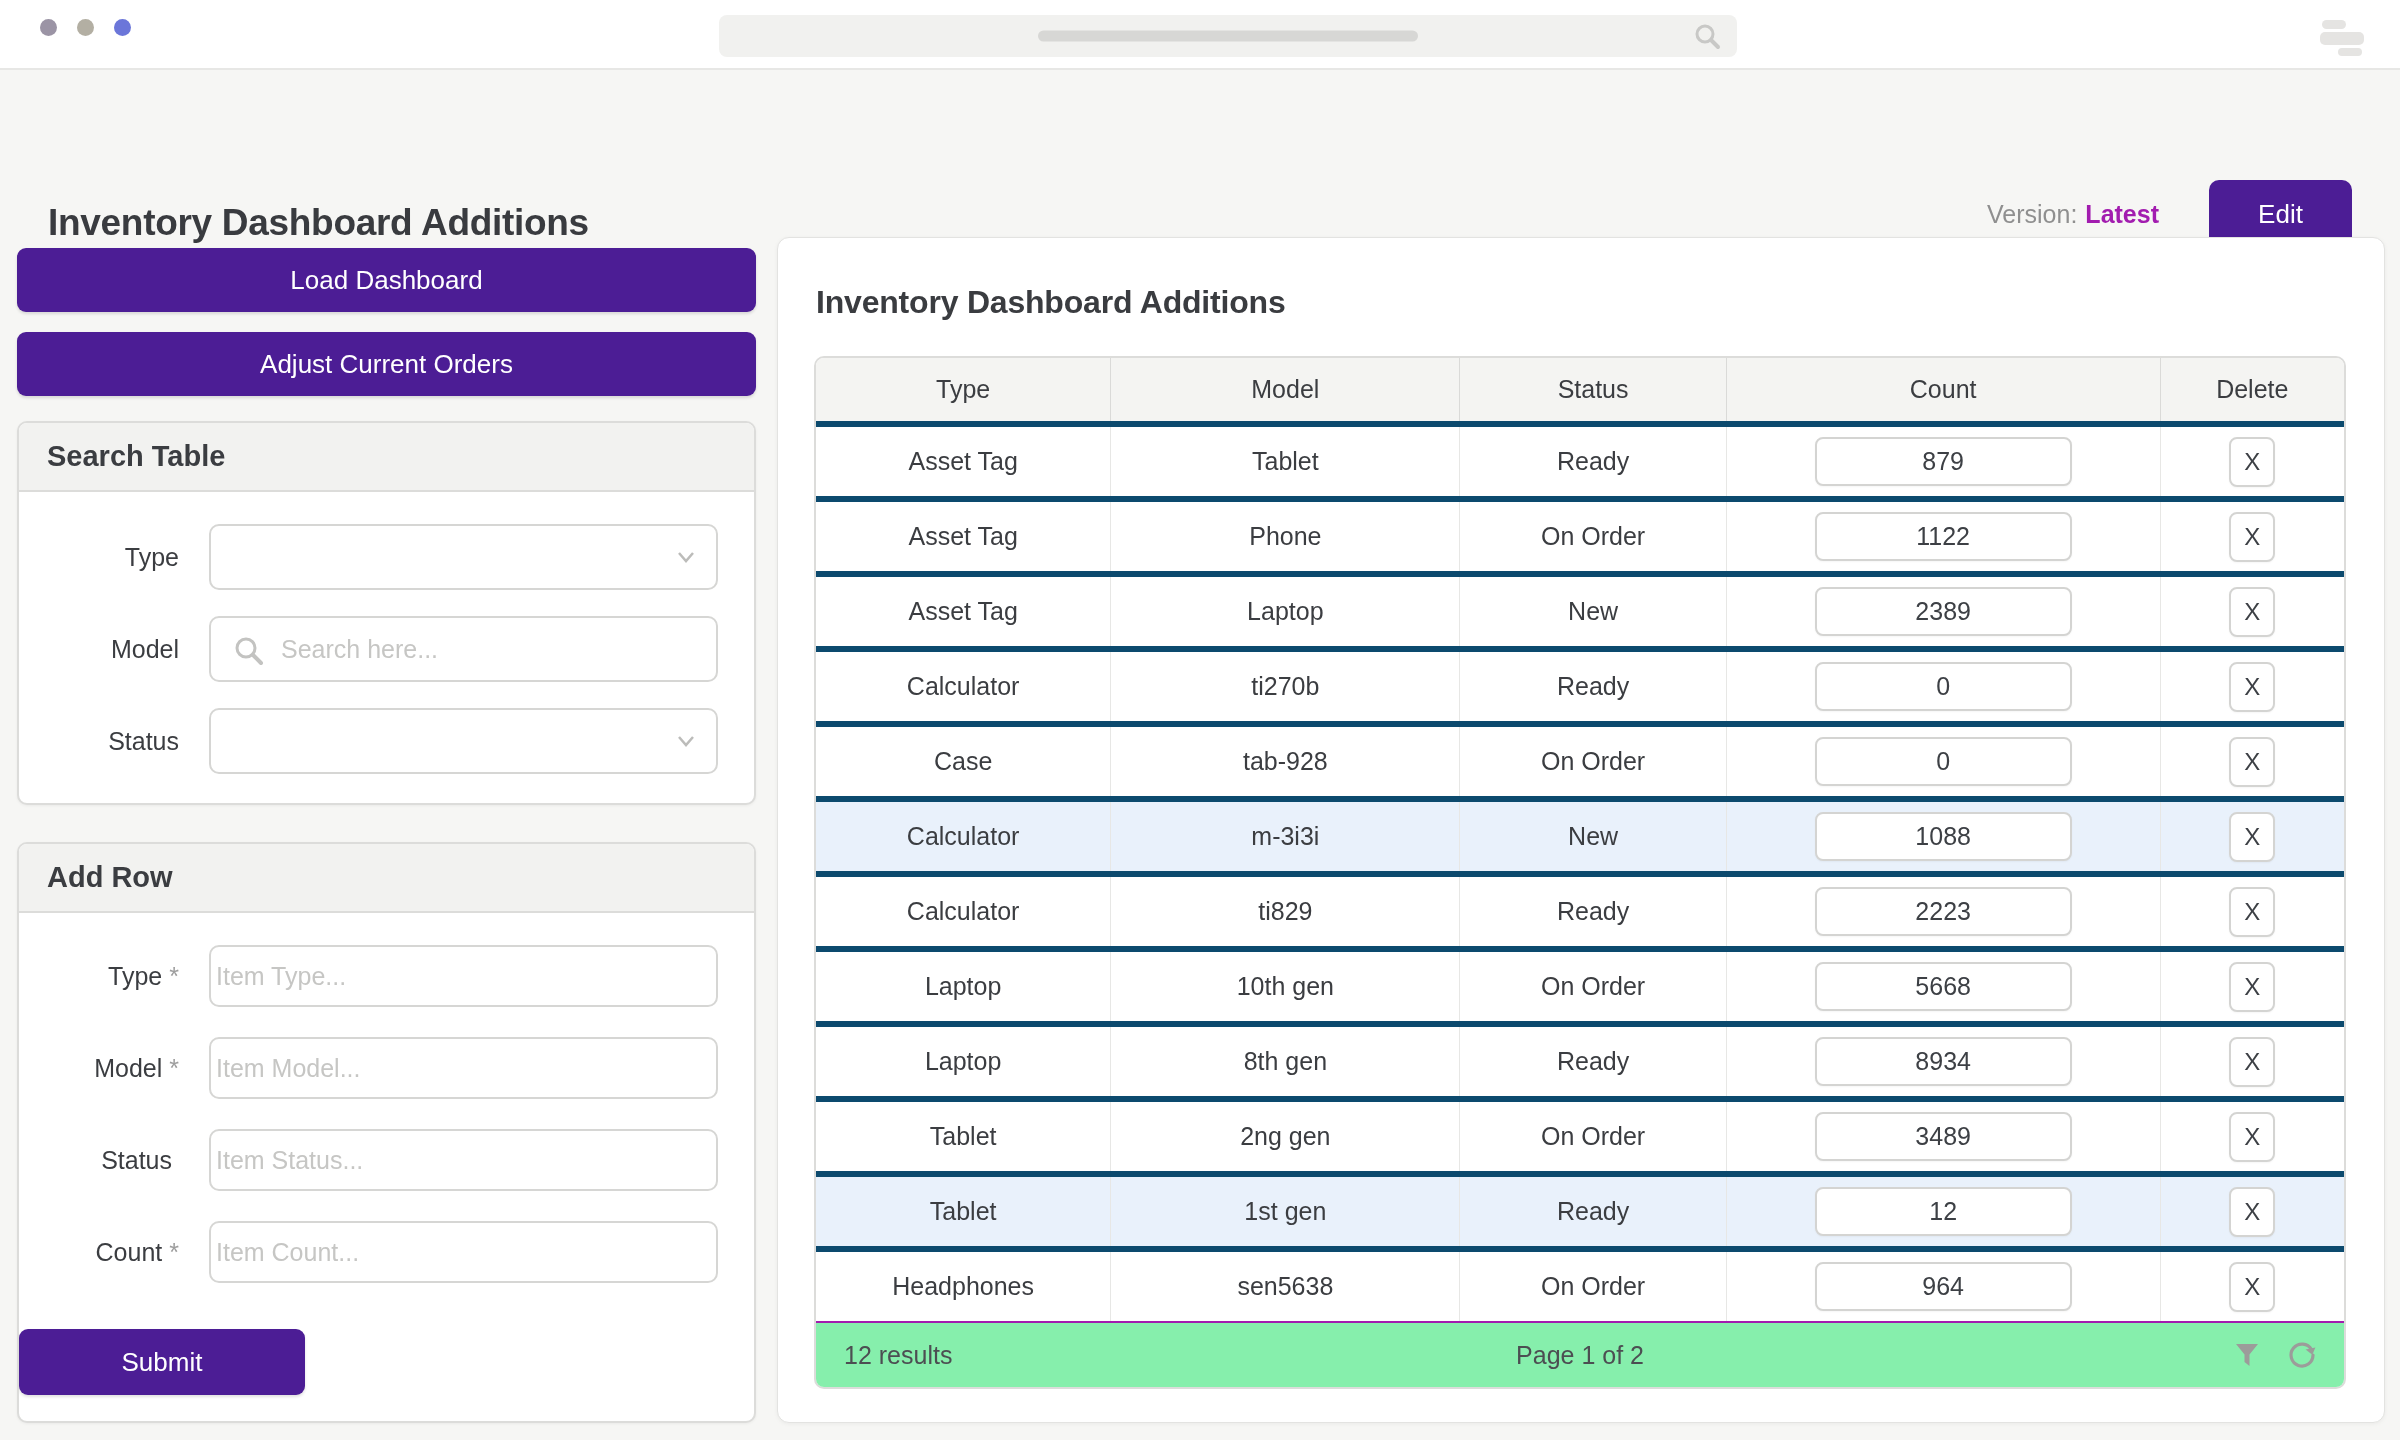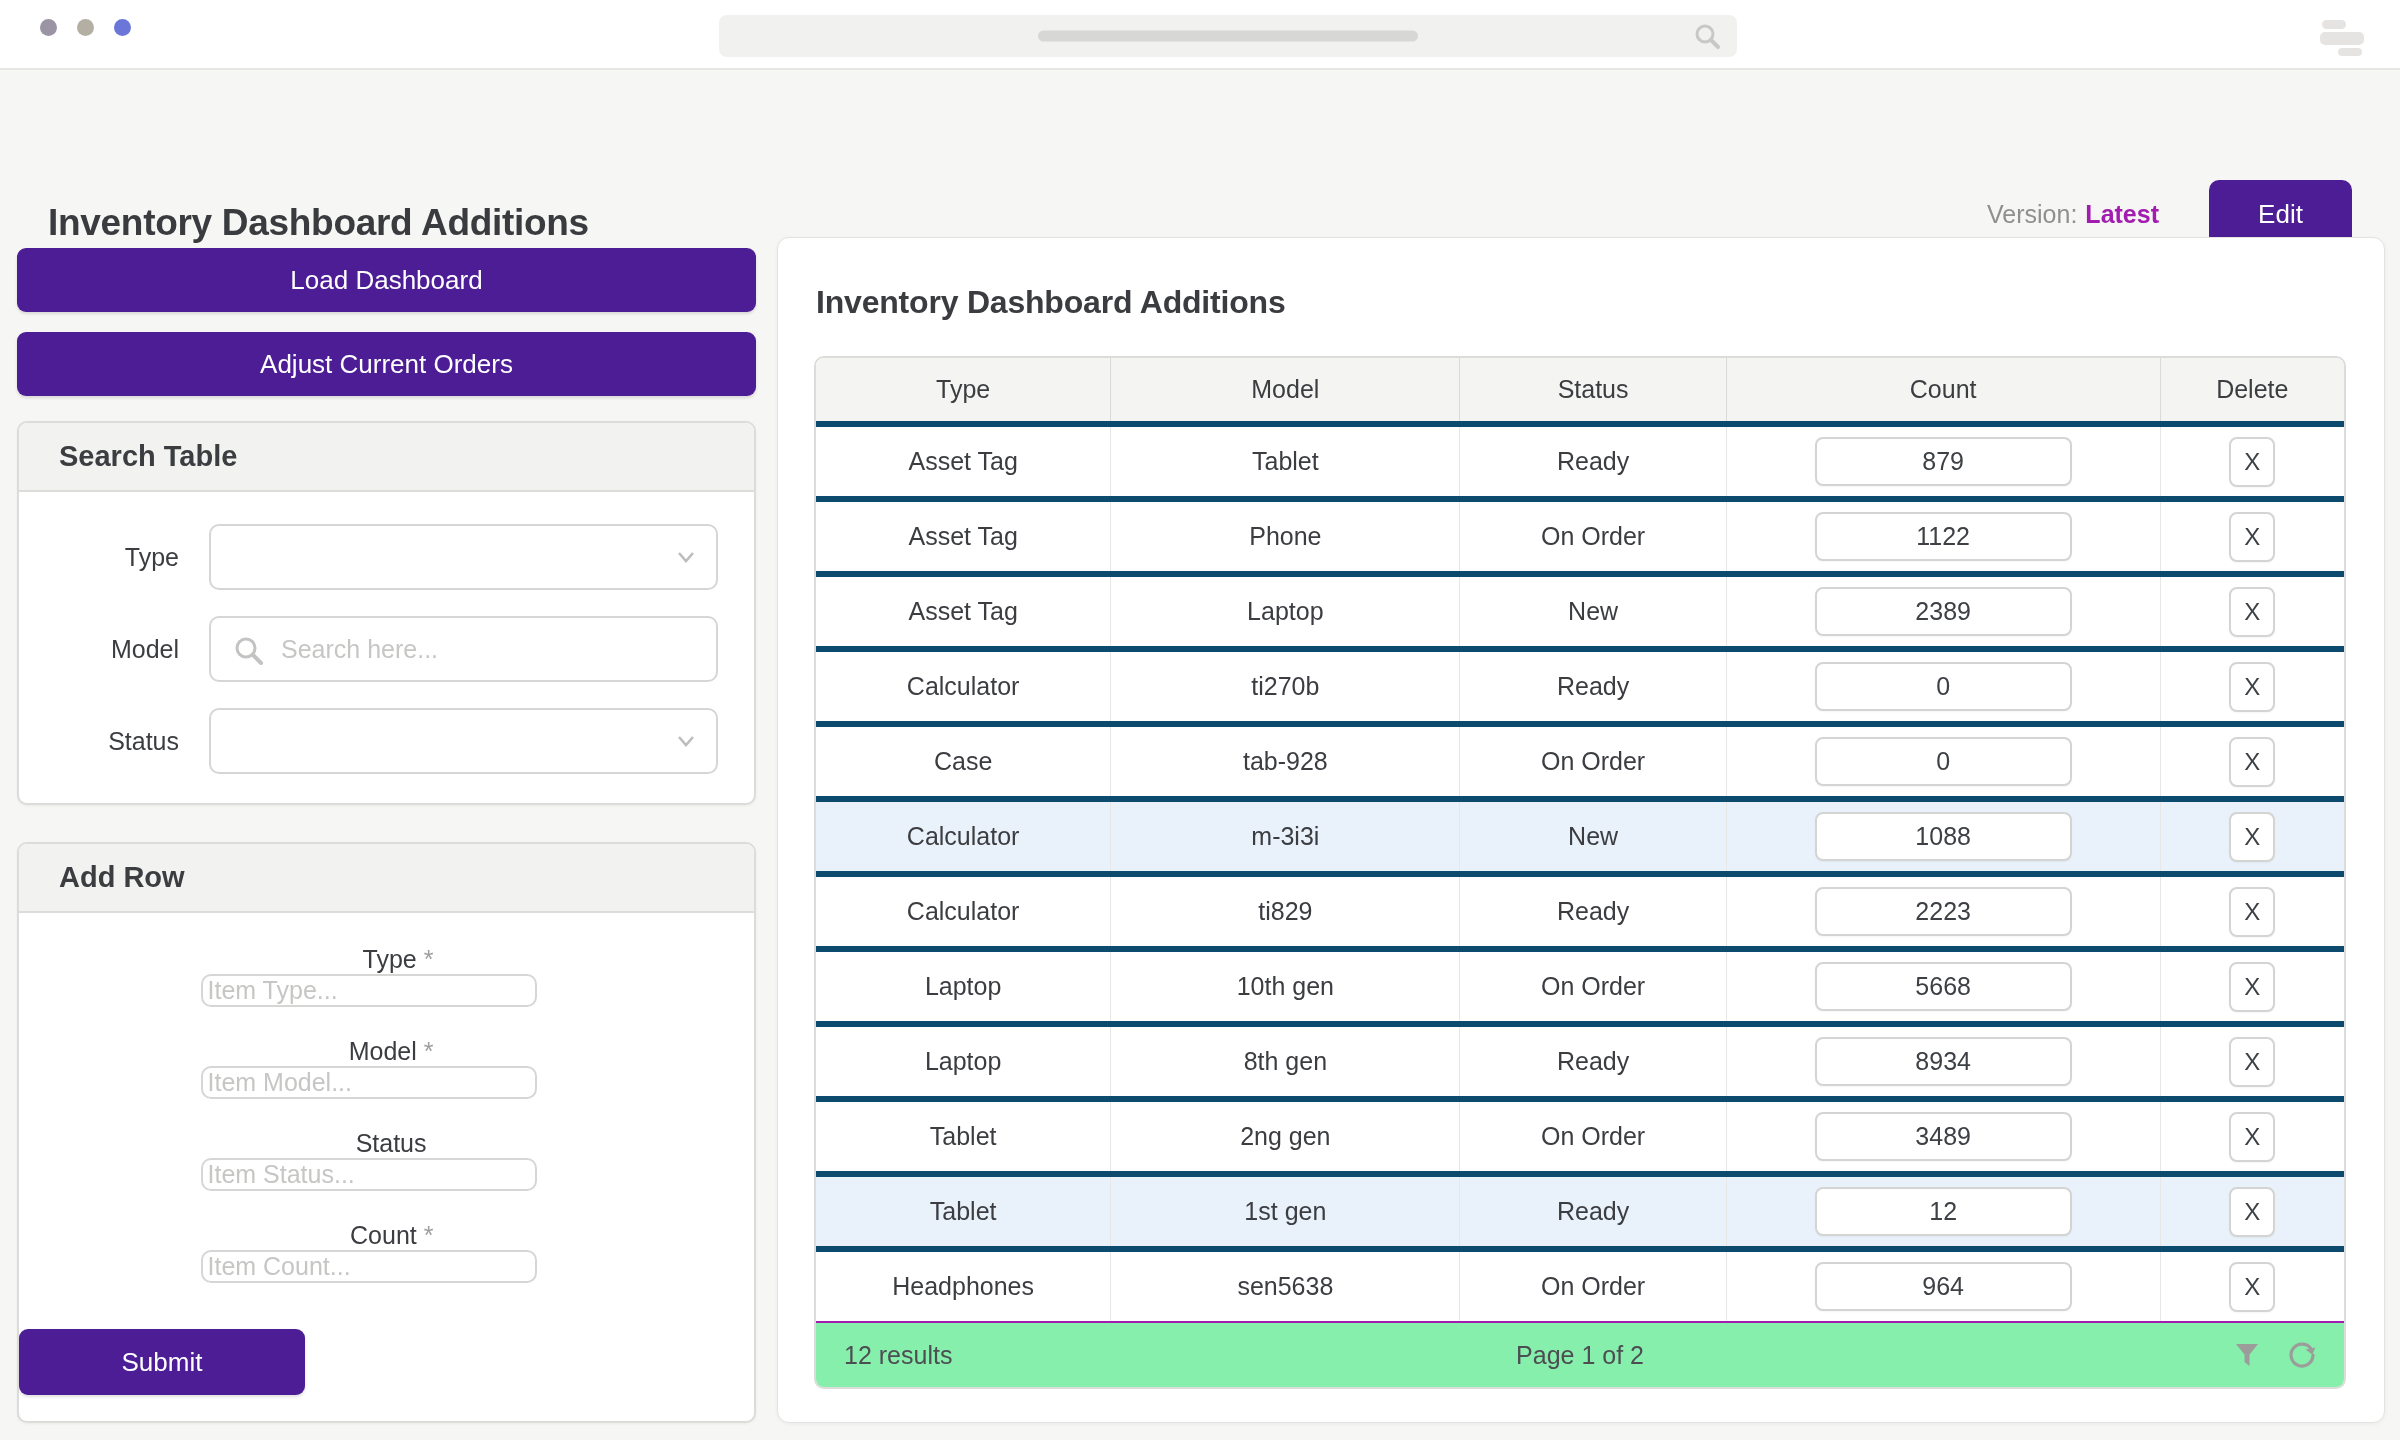--- a/index.html
+++ b/index.html
@@ -37,27 +37,27 @@
     background:#4c1d95; color:#ffffff; border:none; border-radius:9px; }
   .edit-btn { width:143px; height:68px; font-size:26px; border-radius:10px; }
   
   .side-btn { position:absolute; left:17px; width:739px; height:64px; font-size:26px;
     box-shadow:0 2px 3px rgba(0,0,0,0.12); }
   .load-btn { top:248px; } .adjust-btn { top:332px; }
   .panel { position:absolute; left:17px; width:739px; background:#ffffff;
     border:2px solid #dcdcda; border-radius:10px; overflow:hidden;
     box-shadow:0 1px 3px rgba(0,0,0,0.05); }
   .panel-head { height:69px; background:#f2f2f0; border-bottom:2px solid #dcdcda;
-    display:flex; align-items:center; padding-left:40px;
+    display:flex; align-items:center; padding-left:28px;
     font-size:29px; font-weight:700; color:#3b3d41; }
   .search-panel { top:421px; height:384px; }
   .add-panel { top:842px; height:581px; }
   .panel-body { padding:32px 36px 0 0; }
   .frow { display:flex; align-items:center; margin-bottom:26px; }
-  .add-panel .frow { margin-bottom:30px;flex-direction:column; }
+  .add-panel .frow { margin-bottom:30px; }
   .flabel { width:160px; text-align:right; margin-right:30px; font-size:25px;
     color:#3b3d41; white-space:nowrap; }
   .req { color:#9e9e9e; margin-left:7px; }
   .field { position:relative; flex:1; height:66px; background:#fff;
     border:2px solid #d6d6d4; border-radius:10px; display:flex; align-items:center; }
   .add-panel .field { height:62px; }
   .field input { width:100%; height:100%; border:none; outline:none; background:transparent;
     font-family:inherit; font-size:25px; color:#3d4045; padding:0 5px; border-radius:10px; }
   .field input::placeholder { color:#c6c6c4; }
   .model-field input { padding-left:70px; }

